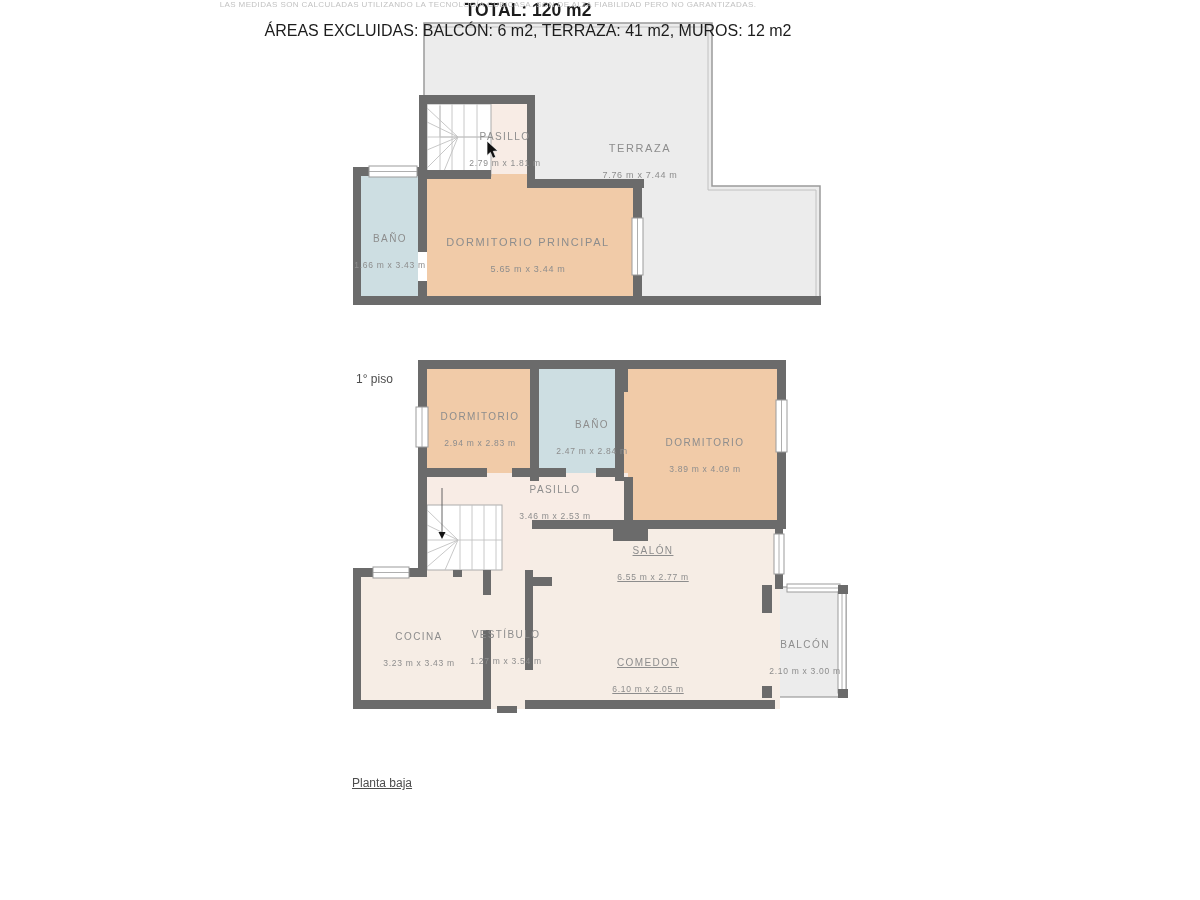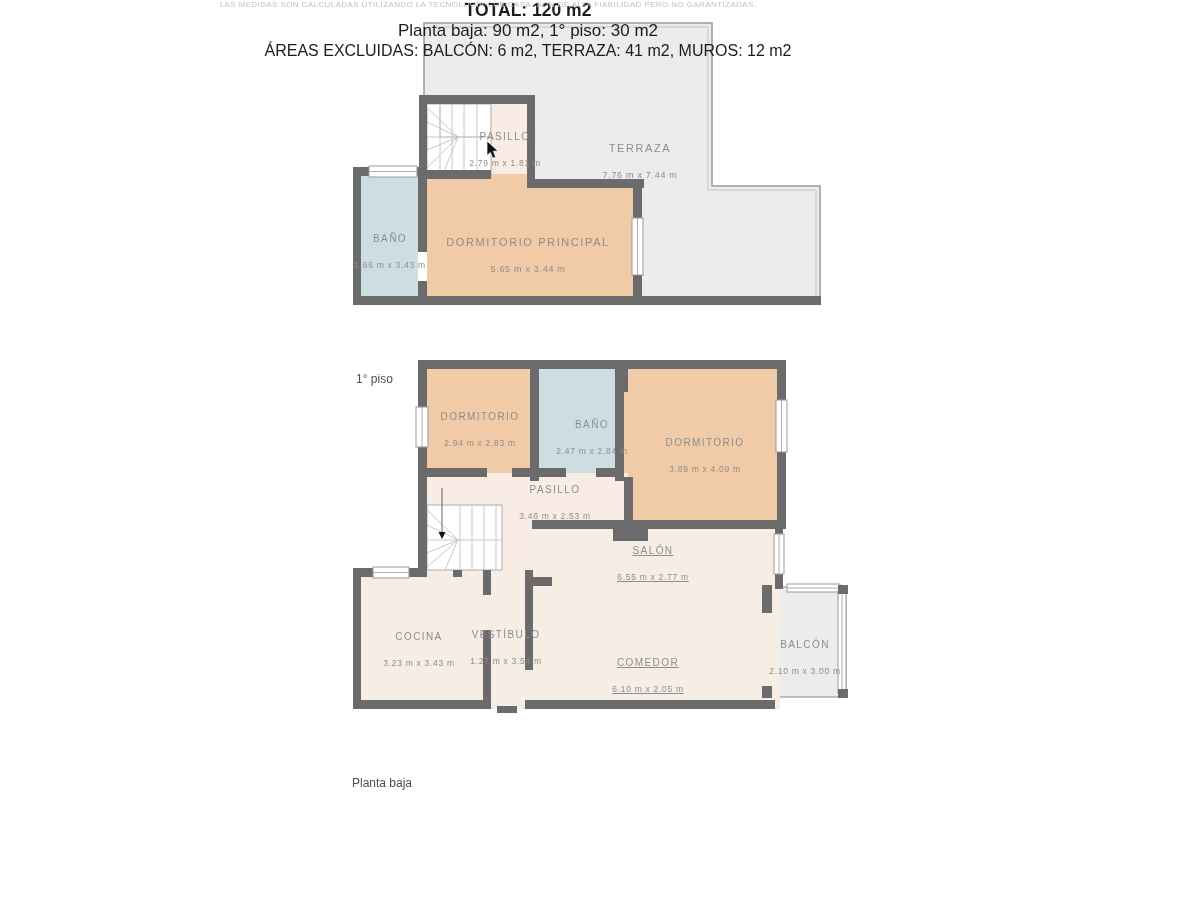--- a/index.html
+++ b/index.html
@@ -200,23 +200,22 @@
   </div>
   <div class="rlabel" style="left:648px;top:657px;text-decoration:underline;">
     <div class="rname">COMEDOR</div>
     <div class="rdims">6.10 m x 2.05 m</div>
   </div>
   <div class="rlabel" style="left:805px;top:639px;">
     <div class="rname">BALCÓN</div>
     <div class="rdims">2.10 m x 3.00 m</div>
   </div>
 
-  <div class="floor-caption" style="left:352px;top:736px;">Planta baja</div>
+  <div class="floor-caption" style="left:352px;top:736px;text-decoration:underline;">Planta baja</div>
 
   <div class="summary">
     <div class="total">TOTAL: 120 m2</div>
-    <div class="line2">Planta baja: 90 m2, 1° piso: 30 m2</div>
     <div class="line3">ÁREAS EXCLUIDAS: BALCÓN: 6 m2, TERRAZA: 41 m2, MUROS: 12 m2</div>
   </div>
 
   <div class="disclaimer">LAS MEDIDAS SON CALCULADAS UTILIZANDO LA TECNOLOGÍA CUBICASA. SON DE ALTA FIABILIDAD PERO NO GARANTIZADAS.</div>
 
 </div>
 
 </body></html>

